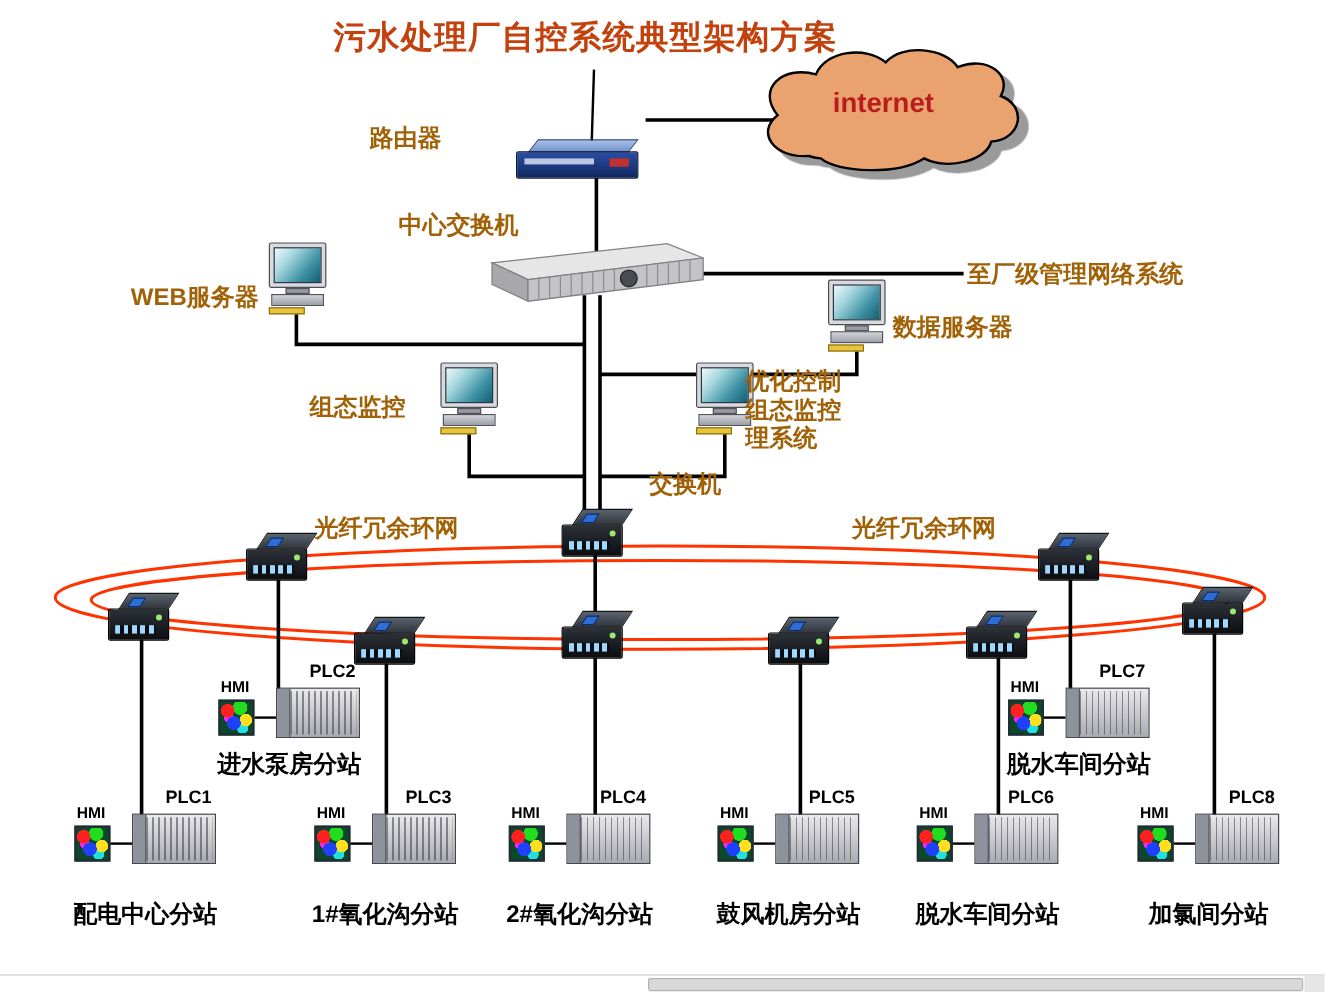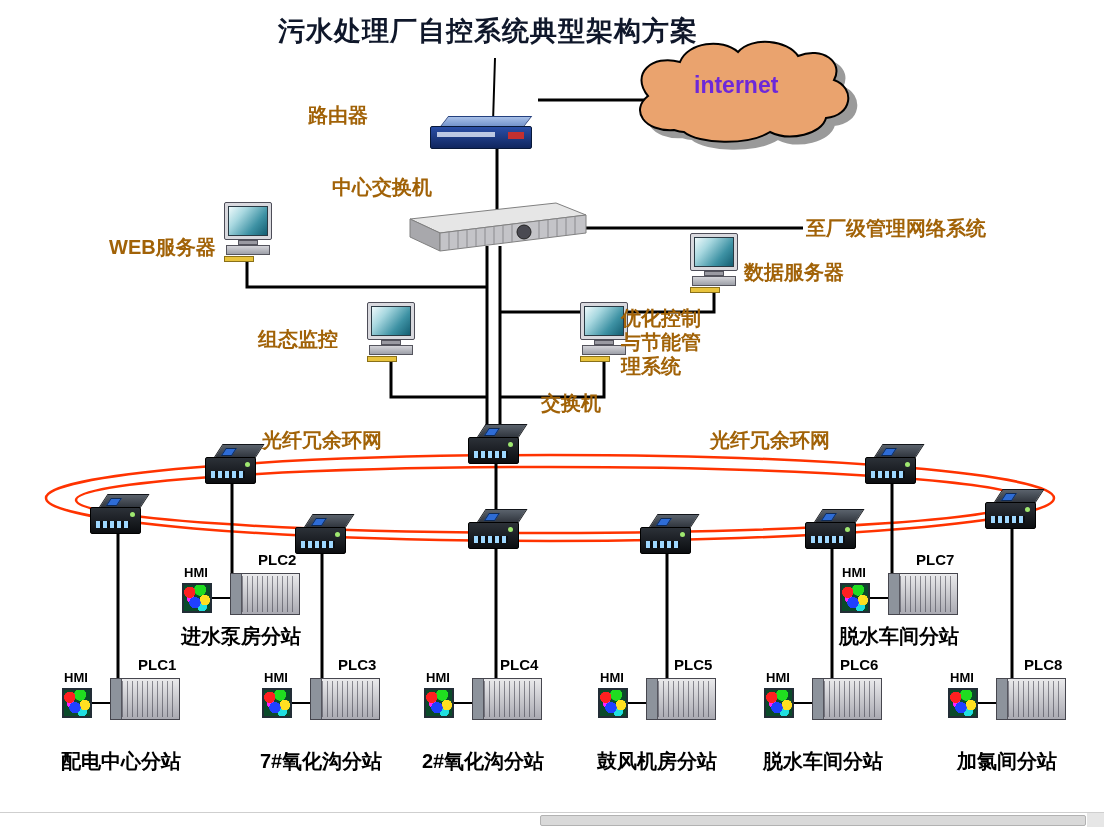--- a/index.html
+++ b/index.html
@@ -5,30 +5,30 @@
   * { margin:0; padding:0; box-sizing:border-box; }
   html,body { background:#fff; }
   #screen {
     position:relative; width:1104px; height:827px; background:#ffffff;
     overflow:hidden; font-family:"Liberation Sans", sans-serif; color:#000;
   }
 
   
   #title {
     position:absolute; left:278px; top:13px; z-index:6;
-    font-size:27px; font-weight:bold; color:#0f172a; letter-spacing:1px; white-space:nowrap;
+    font-size:27px; font-weight:bold; color:#c2410c; letter-spacing:1px; white-space:nowrap;
   }
   .lbl {
     position:absolute; z-index:6; font-weight:bold; font-size:20px;
     color:#a16207; white-space:nowrap;
   }
   .lbl.multiline { white-space:pre-line; line-height:24px; }
   #internet-label {
     position:absolute; left:694px; top:72px; z-index:6;
-    font-size:23px; font-weight:bold; color:#6d28d9;
+    font-size:23px; font-weight:bold; color:#b91c1c;
   }
 
   
   .wires { position:absolute; left:0; top:0; z-index:1; }
   .wires line, .wires polyline { stroke:#000; fill:none; }
   .ring { stroke:#ff3300; stroke-width:2.5; fill:none; }
 
   
   .cloud-svg { position:absolute; left:622px; top:34px; z-index:3; overflow:visible; }
   .cloud-svg path { filter: drop-shadow(8px 7px 0px #9a9a9a); }
@@ -205,21 +205,21 @@
   <div class="pc" style="left:365px; top:302px;">
     <div class="monitor">
         <div class="screen"></div>
       </div>
     <div class="base"></div>
     <div class="kb"></div>
     <div class="kb-yellow"></div>
   </div>
 
   <div class="lbl multiline" style="left:621px; top:306px;">优化控制
-与节能管
+组态监控
 理系统</div>
   <div class="pc" style="left:578px; top:302px;">
     <div class="monitor">
         <div class="screen"></div>
       </div>
     <div class="base"></div>
     <div class="kb"></div>
     <div class="kb-yellow"></div>
   </div>
 
@@ -326,21 +326,21 @@
     <div class="plc-box"></div>
     <div class="station-name">进水泵房分站</div>
   </div>
 
   <div class="station lower" style="left:262px; top:656px;">
     <div class="hmi-label">HMI</div>
     <div class="hmi-screen"></div>
     <div class="hp-link"></div>
     <div class="plc-label">PLC3</div>
     <div class="plc-box"></div>
-    <div class="station-name">7#氧化沟分站</div>
+    <div class="station-name">1#氧化沟分站</div>
   </div>
 
   <div class="station lower" style="left:424px; top:656px;">
     <div class="hmi-label">HMI</div>
     <div class="hmi-screen"></div>
     <div class="hp-link"></div>
     <div class="plc-label">PLC4</div>
     <div class="plc-box"></div>
     <div class="station-name">2#氧化沟分站</div>
   </div>

